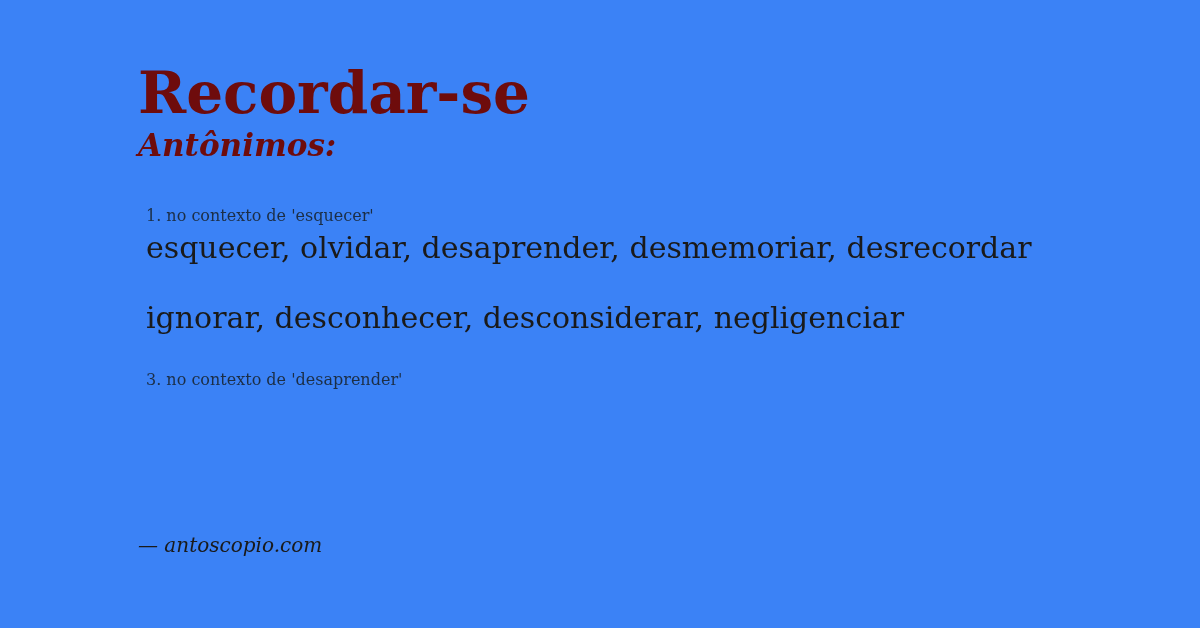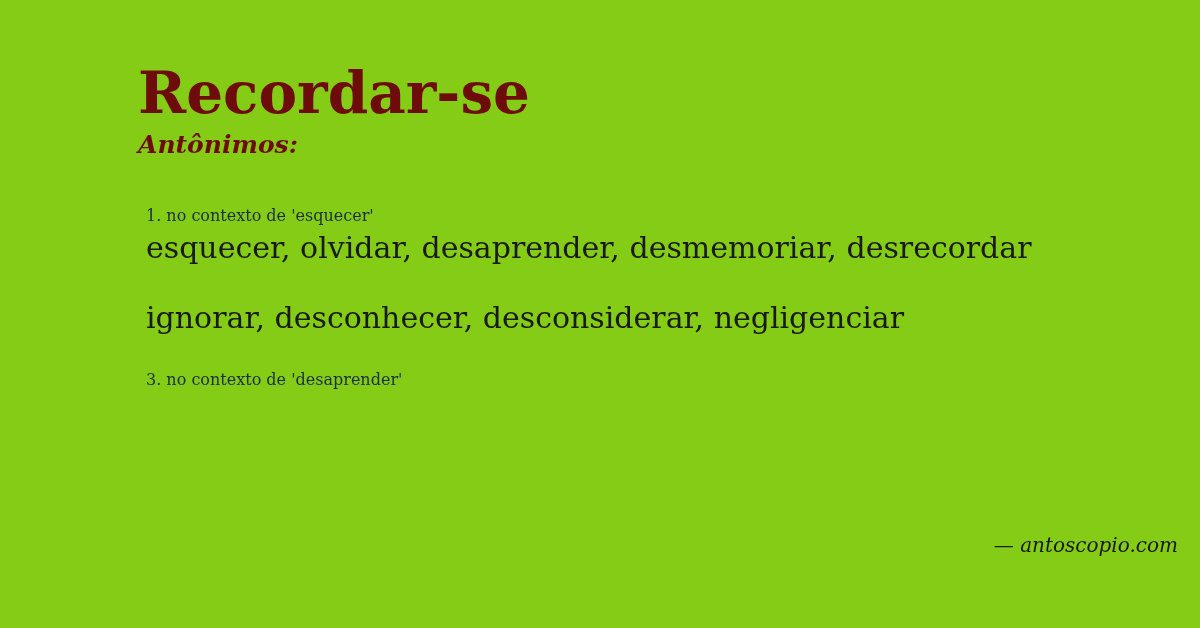--- a/index.html
+++ b/index.html
@@ -13,21 +13,21 @@
     font-family: "DejaVu Serif", "Liberation Serif", serif;
     overflow: hidden;
     position: relative;
   }
   .page {
     position: absolute;
     left: 0;
     top: 0;
     width: 1200px;
     height: 628px;
-    background: #84cc16;
+    background: #3b82f6;
   }
   .content {
     position: absolute;
     left: 138px;
     top: 0;
     right: 20px;
   }
 
   
   .header {
@@ -43,21 +43,21 @@
     line-height: 62px;
     letter-spacing: 0px;
     color: #6e0c0c;
     margin: 0;
     white-space: nowrap;
   }
   .subtitle {
     font-family: "DejaVu Serif", "Liberation Serif", serif;
     font-weight: 700;
     font-style: italic;
-    font-size: 25px;
+    font-size: 31px;
     line-height: 30px;
     color: #6e0c0c;
     margin: 6px 0 0 0;
     white-space: nowrap;
   }
 
   
   .senses {
     position: absolute;
     left: 8px;
@@ -98,21 +98,20 @@
   }
   .footer-credit {
     font-family: "DejaVu Serif", "Liberation Serif", serif;
     font-style: italic;
     font-weight: 400;
     font-size: 20px;
     line-height: 26px;
     color: #1a1a1a;
     margin: 0;
     white-space: nowrap;
-    text-align: right;
   }
 </style>
 </head>
 <body>
 
 <div class="page">
   <div class="content">
 
     <div class="header">
       <h1 class="title">Recordar-se</h1>

